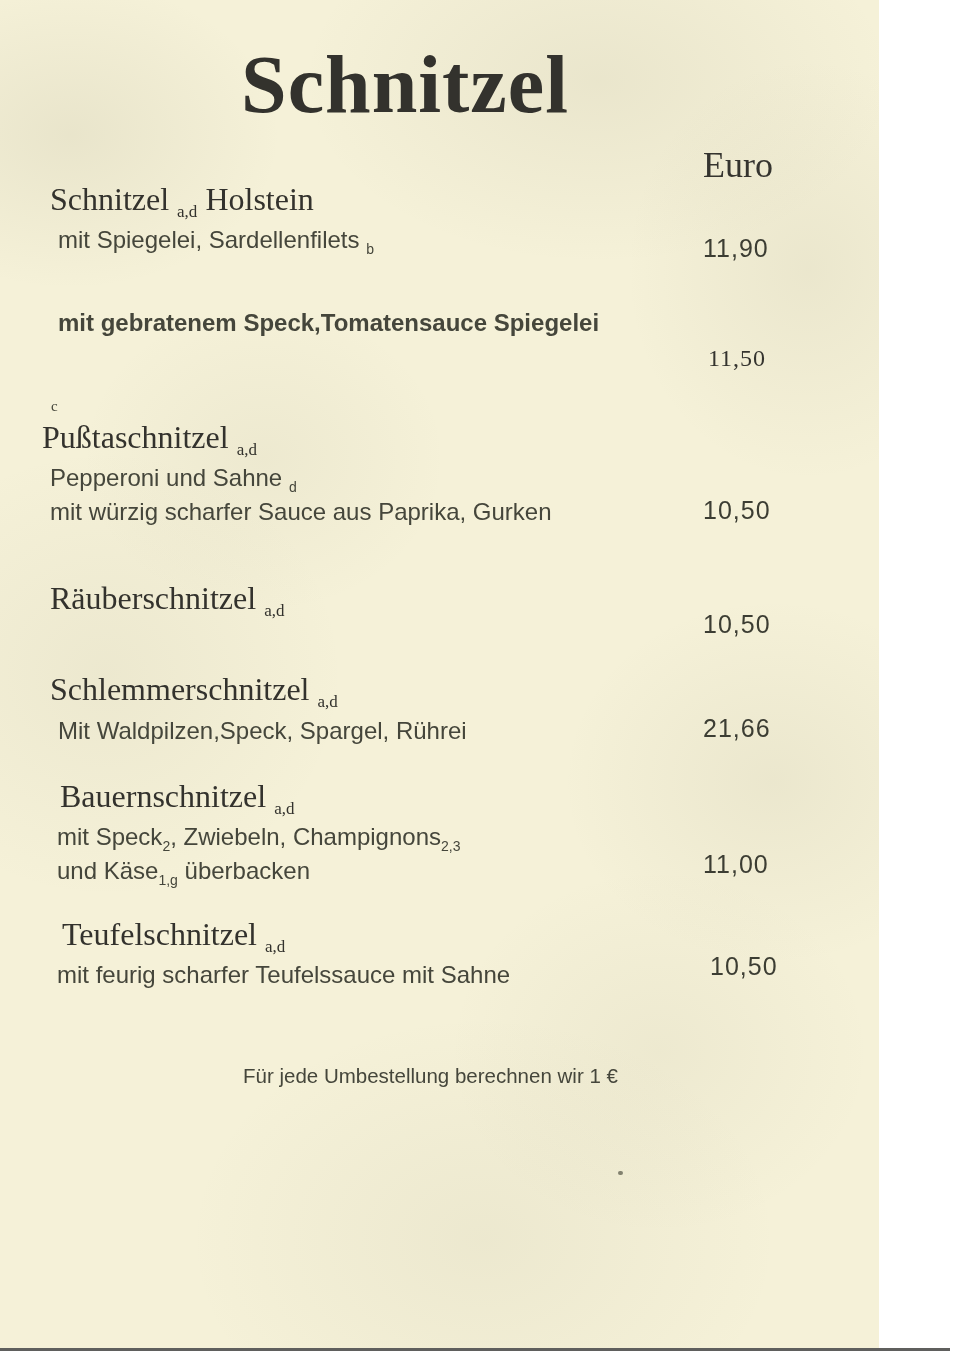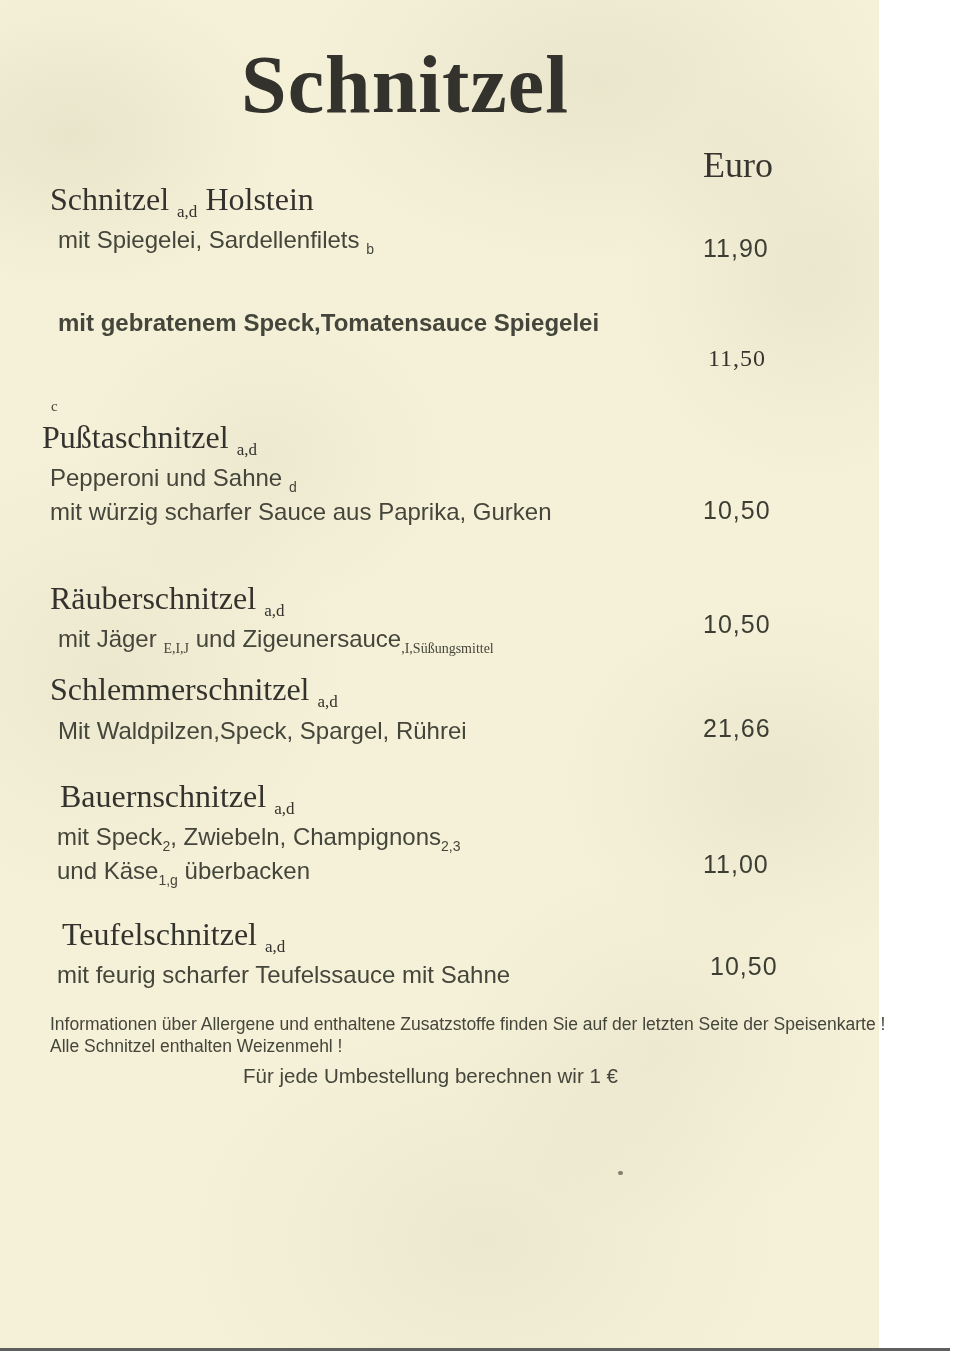--- a/index.html
+++ b/index.html
@@ -99,21 +99,20 @@
     <div class="item-name"><span>Pußtaschnitzel </span><sub>a,d</sub></div>
     <div class="item-desc" style="margin-left:8px;margin-top:5px;">
       <div><span>Pepperoni und Sahne </span><sub>d</sub></div>
       <div><span>mit würzig scharfer Sauce aus Paprika, Gurken</span></div>
     </div>
   </div>
   <div class="price" style="left:703px;top:496px;">10,50</div>
 
   <div class="item" style="left:50px;top:568px;margin-top:12px;">
     <div class="item-name"><span>Räuberschnitzel </span><sub>a,d</sub></div>
-    <div class="item-desc" style="margin-left:8px;margin-top:5px;"><span>mit Jäger </span><sub class="sub-serif">E,I,J</sub><span> und Zigeunersauce</span><sub class="sub-serif">,I,Süßungsmittel</sub></div>
   </div>
   <div class="price" style="left:703px;top:610px;">10,50</div>
 
   <div class="item" style="left:50px;top:671px;">
     <div class="item-name"><span>Schlemmerschnitzel </span><sub>a,d</sub></div>
     <div class="item-desc" style="margin-left:8px;margin-top:6px;"><span>Mit Waldpilzen,Speck, Spargel, Rührei</span></div>
   </div>
   <div class="price" style="left:703px;top:714px;">21,66</div>
 
   <div class="item" style="left:60px;top:778px;">
@@ -124,19 +123,18 @@
     </div>
   </div>
   <div class="price" style="left:703px;top:850px;">11,00</div>
 
   <div class="item" style="left:62px;top:916px;">
     <div class="item-name"><span>Teufelschnitzel </span><sub>a,d</sub></div>
     <div class="item-desc" style="margin-left:-5px;margin-top:5px;"><span>mit feurig scharfer Teufelssauce mit Sahne</span></div>
   </div>
   <div class="price" style="left:710px;top:952px;">10,50</div>
 
-  <div class="allergen-note">Informationen über Allergene und enthaltene Zusatzstoffe finden Sie auf der letzten Seite der Speisenkarte ! Alle Schnitzel enthalten Weizenmehl !</div>
   <div class="surcharge-note">Für jede Umbestellung berechnen wir 1 €</div>
 
   <div class="speck"></div>
 </div>
 
 <div class="bottom-line"></div>
 
 </body></html>

